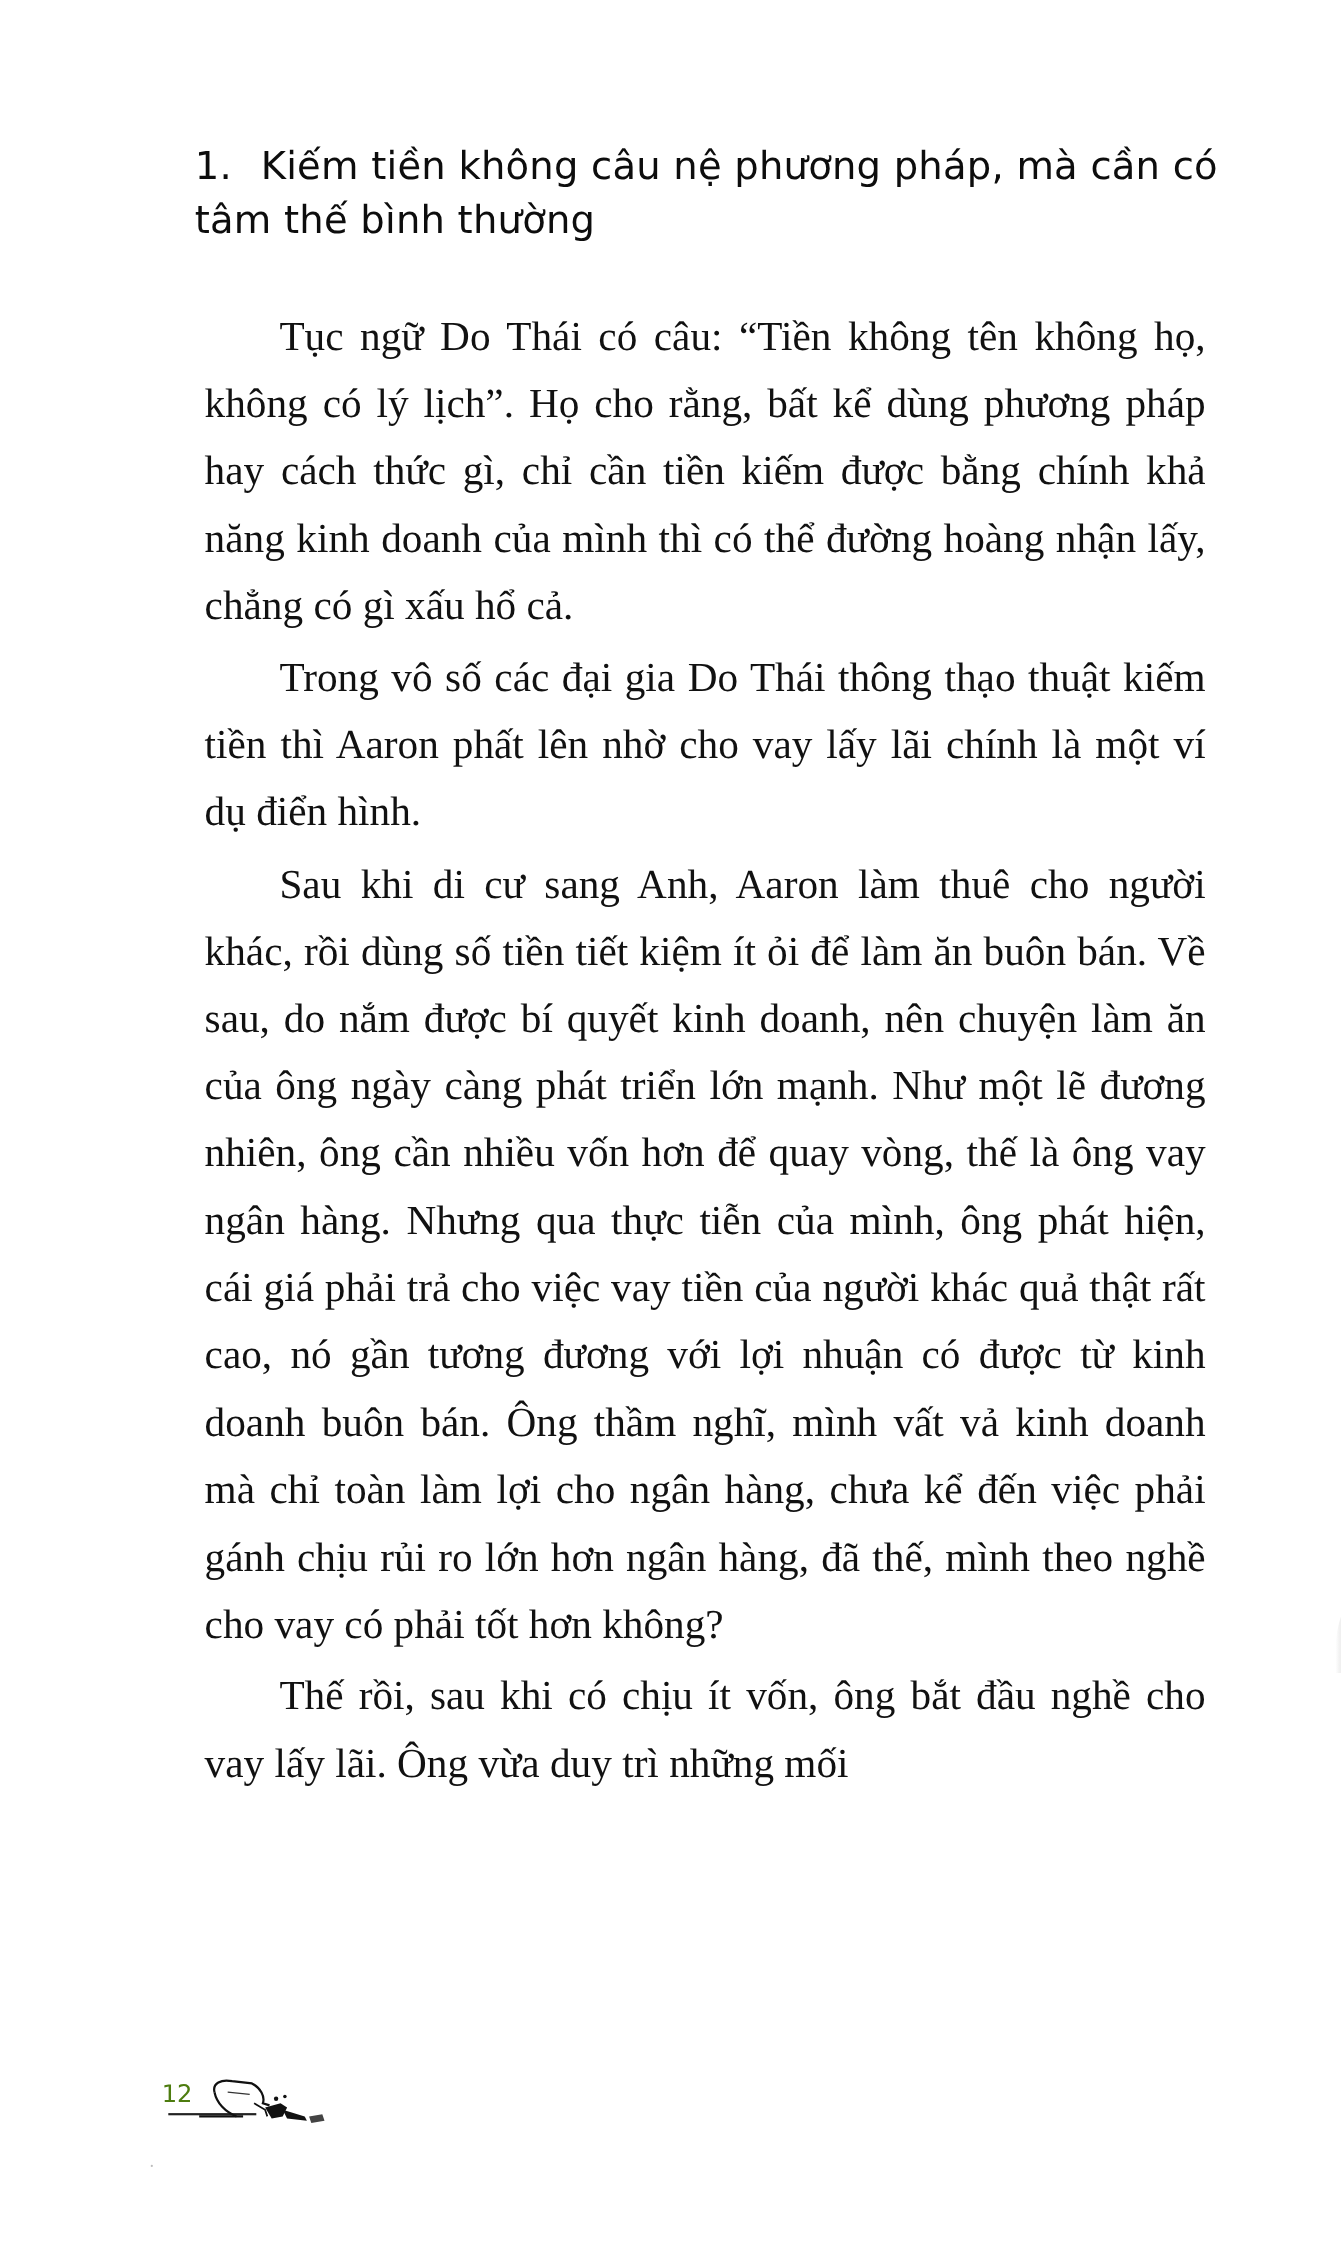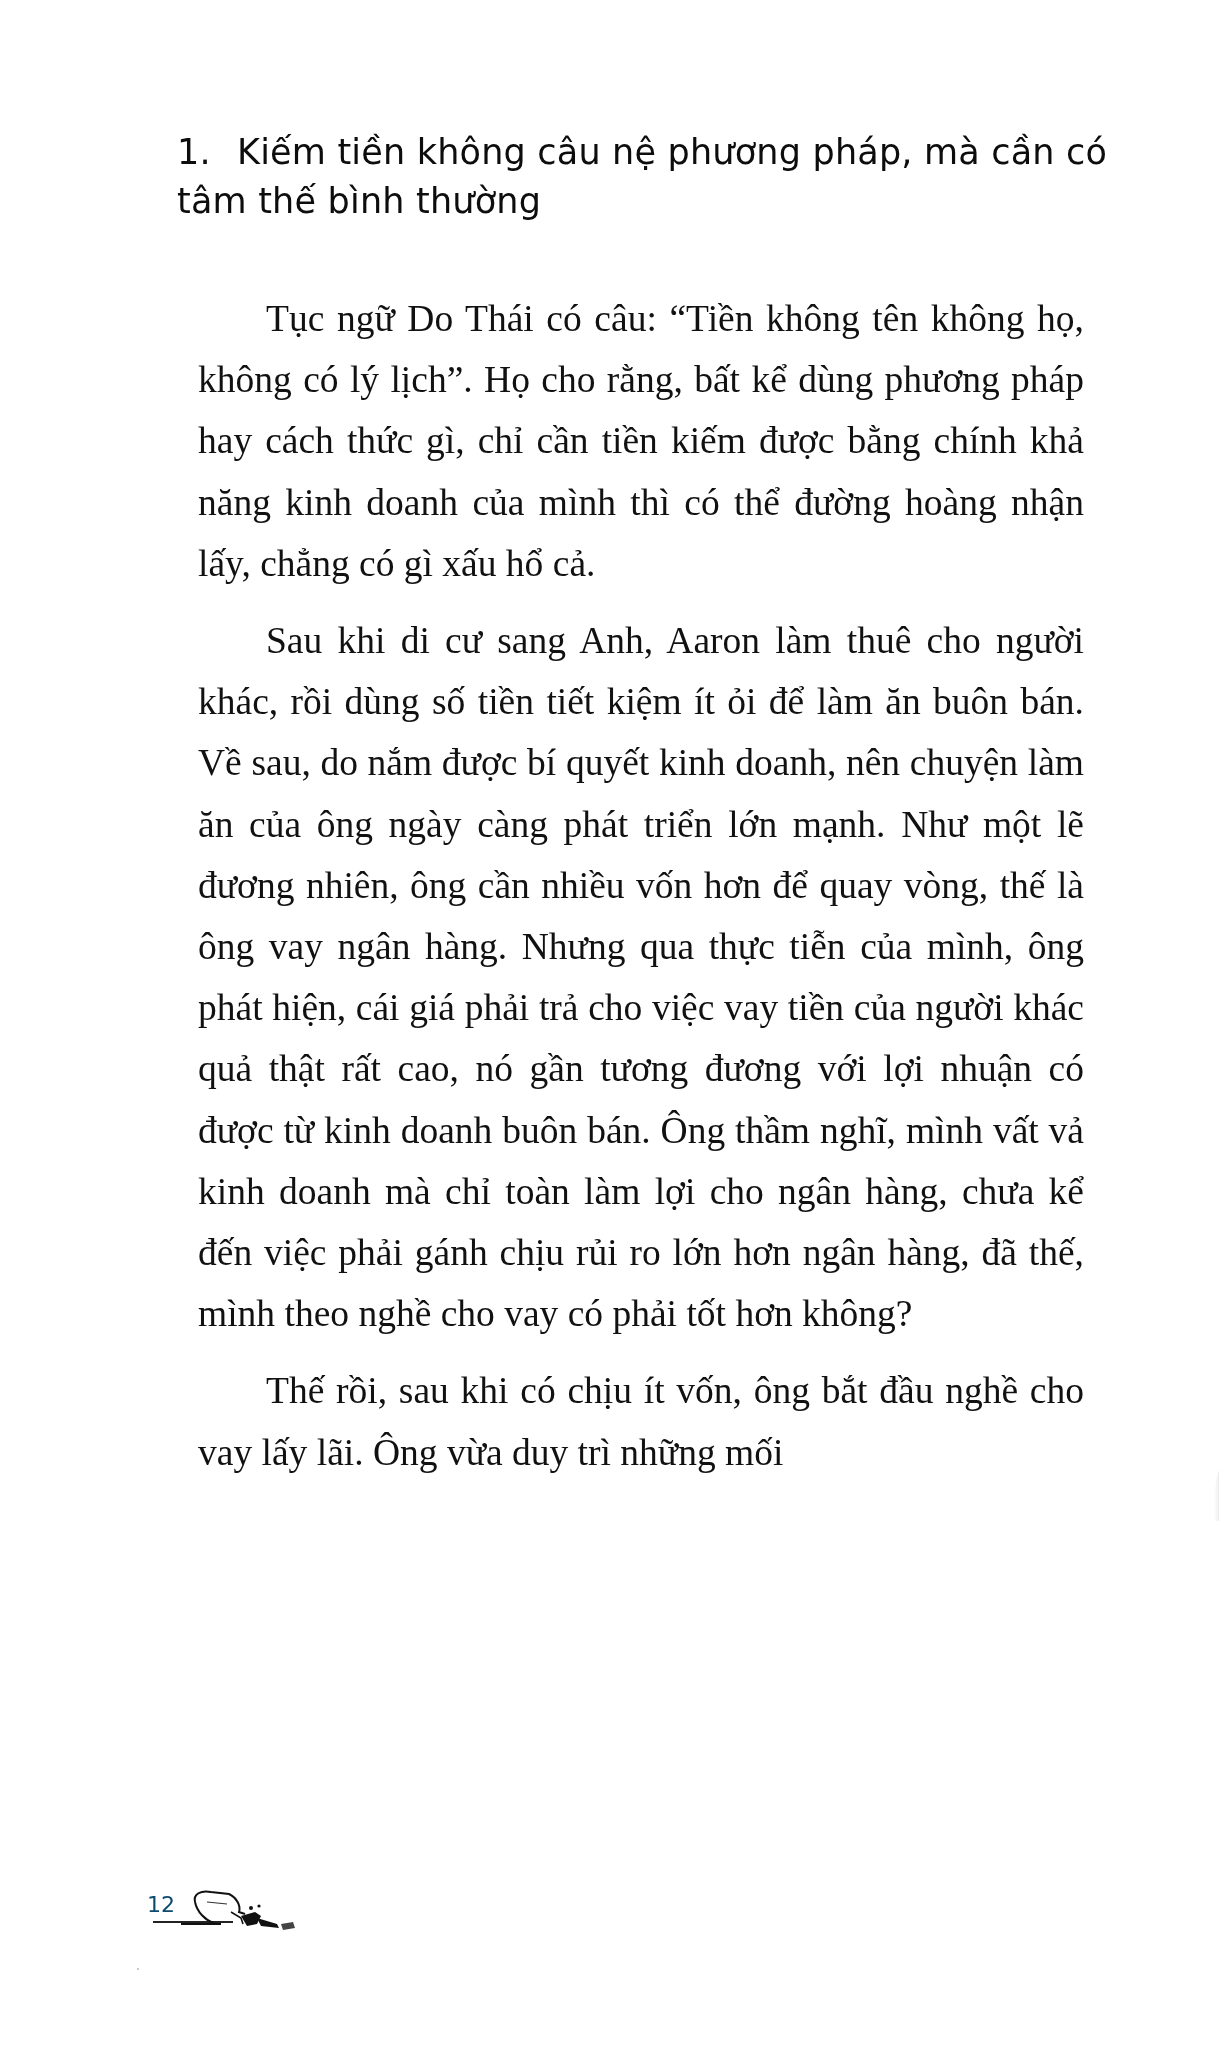--- a/index.html
+++ b/index.html
@@ -44,37 +44,37 @@
       top: 272px;
       width: 918px;
       font-family: "Liberation Serif", "DejaVu Serif", serif;
       font-size: 37.5px;
       line-height: 61.2px;
       color: #111111;
       text-align: justify;
       text-align-last: left;
     }
     .body-text p {
-      margin: 16px;
+      margin: 4px;
       text-indent: 68px;
     }
     .footer {
       position: absolute;
       left: 128px;
       top: 1888px;
       height: 50px;
       width: 160px;
     }
     .page-number {
       position: absolute;
       left: 2px;
       top: 4px;
       font-family: "DejaVu Sans", sans-serif;
       font-size: 22px;
-      color: #0c4a6e;
+      color: #4d7c0f;
     }
     .page-underline {
       position: absolute;
       left: 8px;
       top: 33px;
       width: 80px;
       height: 2px;
       background: #222;
     }
     .ornament {
@@ -107,20 +107,21 @@
 <body>
 
 <div class="page">
 
   <h1 class="heading">
     <span class="num">1.</span><span>Kiếm tiền không câu nệ phương pháp, mà cần có tâm thế bình thường</span>
   </h1>
 
   <div class="body-text">
     <p>Tục ngữ Do Thái có câu: “Tiền không tên không họ, không có lý lịch”. Họ cho rằng, bất kể dùng phương pháp hay cách thức gì, chỉ cần tiền kiếm được bằng chính khả năng kinh doanh của mình thì có thể đường hoàng nhận lấy, chẳng có gì xấu hổ cả.</p>
+    <p>Trong vô số các đại gia Do Thái thông thạo thuật kiếm tiền thì Aaron phất lên nhờ cho vay lấy lãi chính là một ví dụ điển hình.</p>
     <p>Sau khi di cư sang Anh, Aaron làm thuê cho người khác, rồi dùng số tiền tiết kiệm ít ỏi để làm ăn buôn bán. Về sau, do nắm được bí quyết kinh doanh, nên chuyện làm ăn của ông ngày càng phát triển lớn mạnh. Như một lẽ đương nhiên, ông cần nhiều vốn hơn để quay vòng, thế là ông vay ngân hàng. Nhưng qua thực tiễn của mình, ông phát hiện, cái giá phải trả cho việc vay tiền của người khác quả thật rất cao, nó gần tương đương với lợi nhuận có được từ kinh doanh buôn bán. Ông thầm nghĩ, mình vất vả kinh doanh mà chỉ toàn làm lợi cho ngân hàng, chưa kể đến việc phải gánh chịu rủi ro lớn hơn ngân hàng, đã thế, mình theo nghề cho vay có phải tốt hơn không?</p>
     <p>Thế rồi, sau khi có chịu ít vốn, ông bắt đầu nghề cho vay lấy lãi. Ông vừa duy trì những mối</p>
   </div>
 
   <div class="footer">
     <span class="page-number">12</span>
     <div class="page-underline"></div>
     <svg class="ornament" viewBox="0 0 120 44">
       <path d="M14 14 C 12 6, 20 2, 30 4 L 48 6 C 56 10, 60 18, 58 24 L 64 26" fill="none" stroke="#111" stroke-width="2"></path>
       <path d="M14 14 C 16 24, 24 32, 34 36" fill="none" stroke="#111" stroke-width="2"></path>

